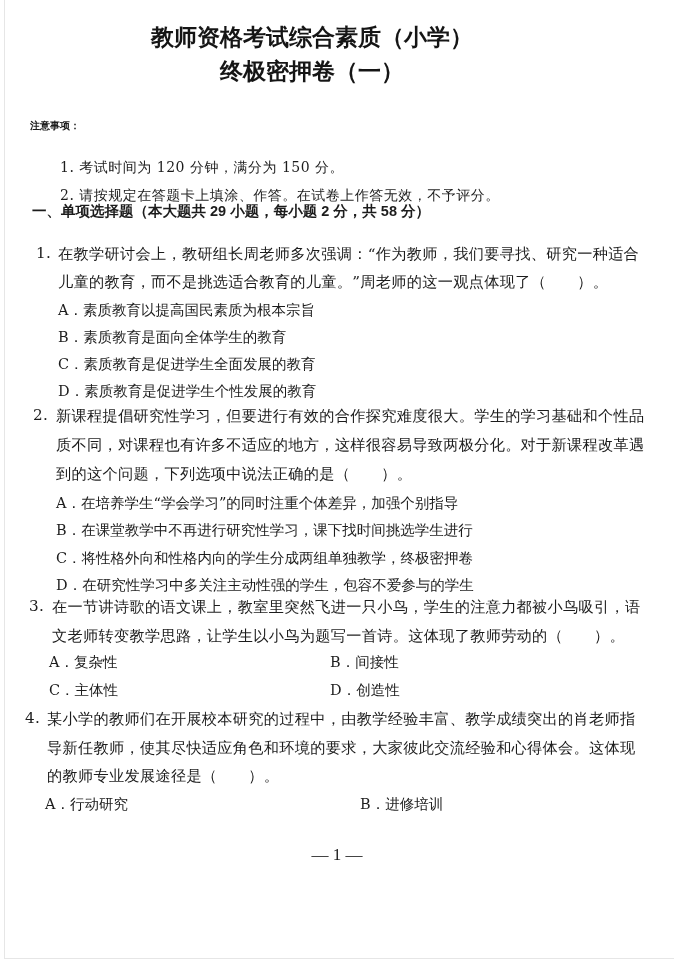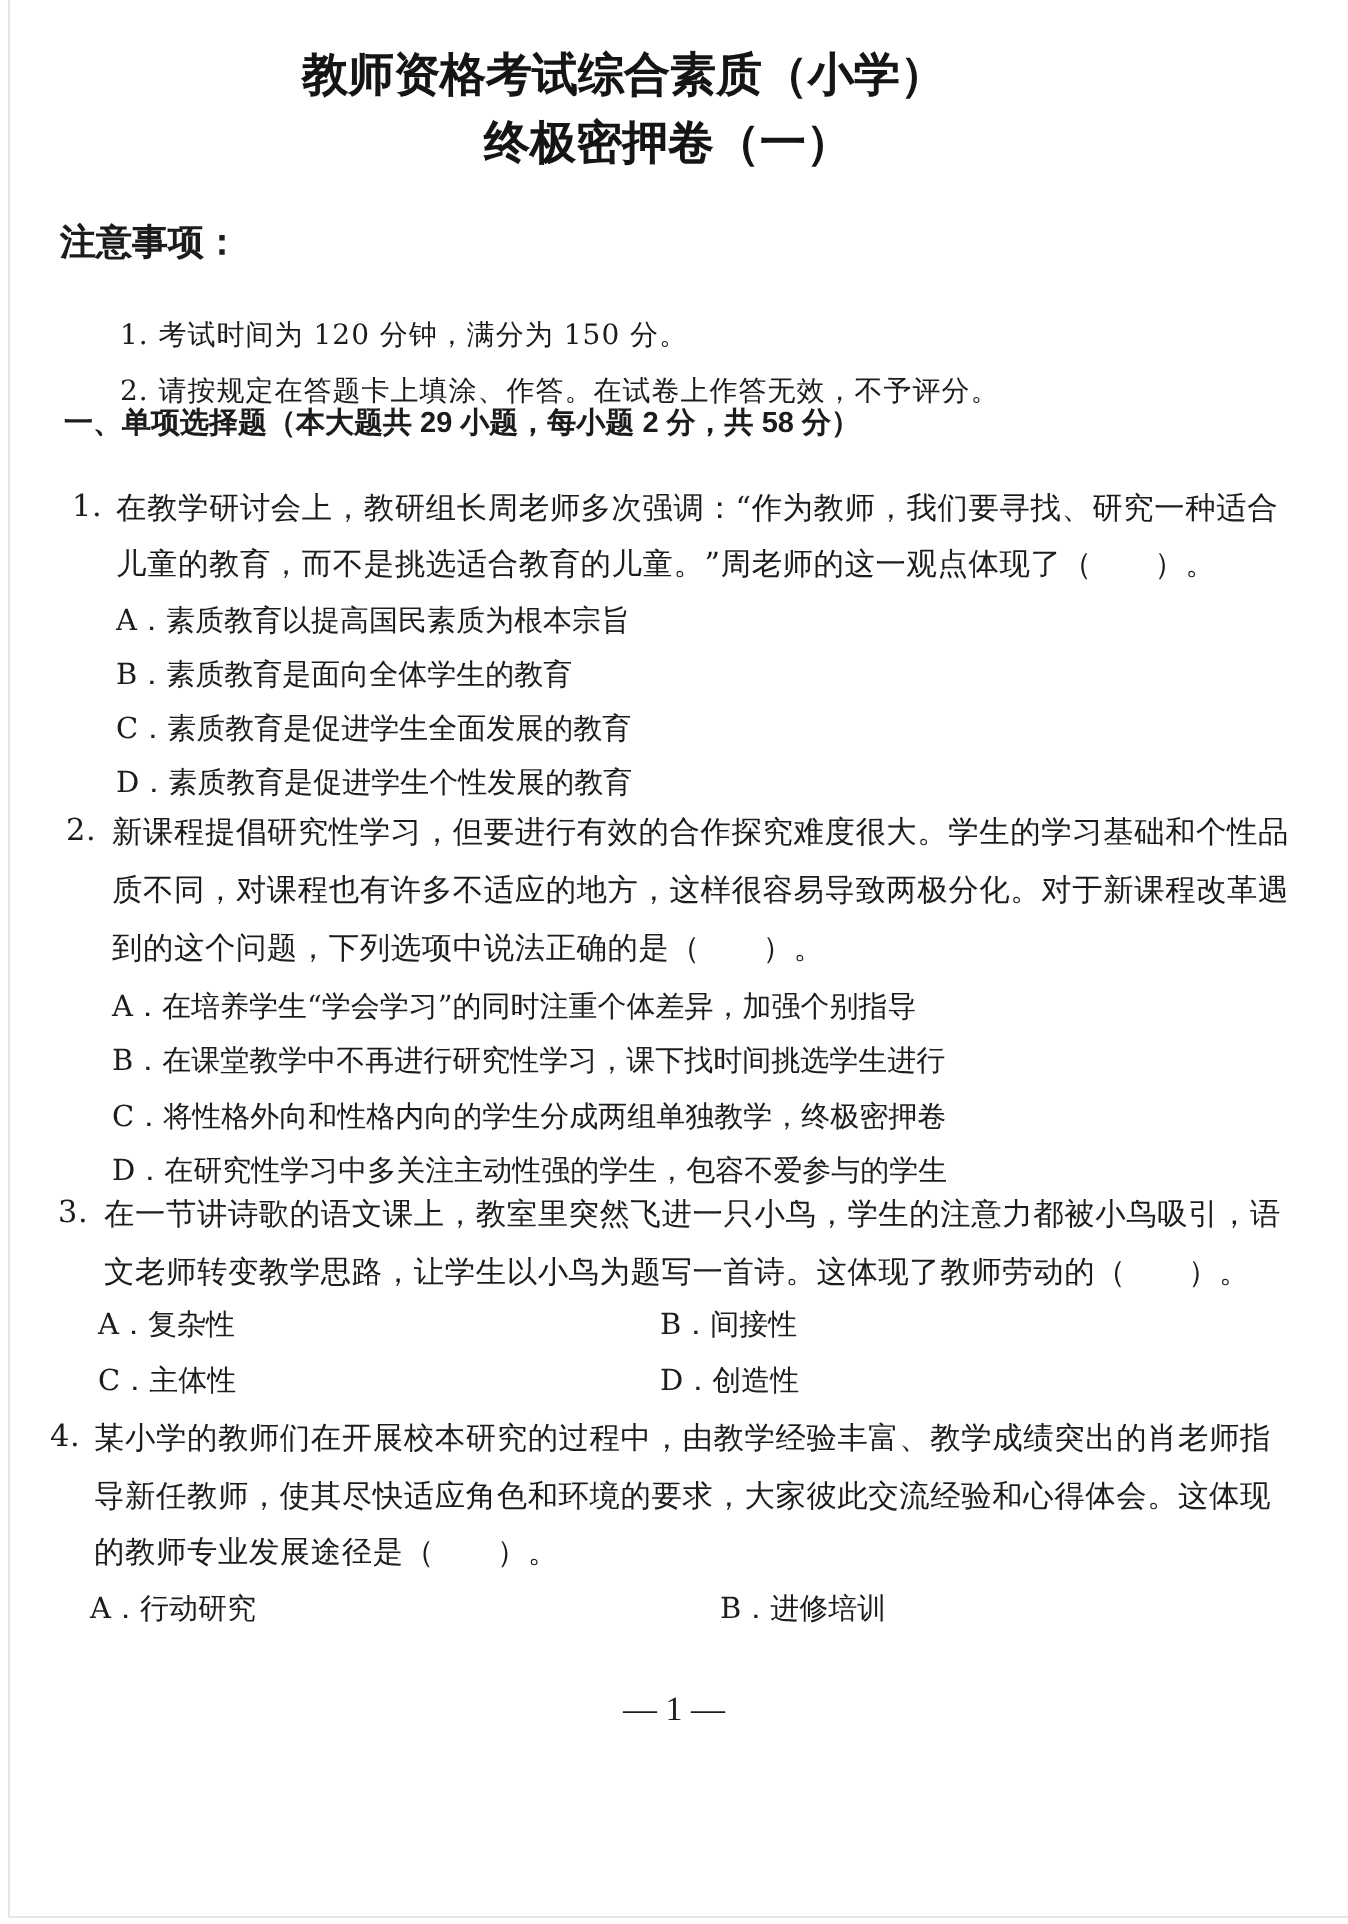--- a/index.html
+++ b/index.html
@@ -16,22 +16,22 @@
   .bleed {
     position: absolute; color: #d4d0d2; font-size: 13px; white-space: nowrap;
     font-family: "DejaVu Sans", sans-serif; letter-spacing: 1px;
   }
   .title {
     position: absolute; left: 0; width: 624px; text-align: center;
     font-family: "DejaVu Sans", sans-serif; font-weight: bold; font-size: 23px;
     color: #151515;
   }
   .notice-head {
-    position: absolute; left: 30px; top: 109px;
-    font-family: Liberation Sans, sans-serif; font-weight: bold; font-size: 18px;
+    position: absolute; left: 30px; top: 119px;
+    font-family: Liberation Sans, sans-serif; font-weight: bold; font-size: 10px;
   }
   .notice-item {
     position: absolute; left: 60px; font-size: 14px; letter-spacing: 0.5px; margin-top: 16px;
   }
   .section-head {
     position: absolute; left: 32px; top: 202px;
     font-family: Liberation Sans, sans-serif; font-weight: bold; font-size: 14.5px;
   }
   .q-line {
     position: absolute; font-size: 15.2px; white-space: nowrap; letter-spacing: 0.3px;
@@ -45,21 +45,21 @@
   }
 </style>
 </head>
 <body>
 
 <div class="page-frame"></div>
 
 <div class="bleed" style="left:40px;top:6px;">　　　　　　　　　　　　　　　　　　　　　　　　　　</div>
 
 <div class="title" style="top:22px;">教师资格考试综合素质（小学）</div>
-<div class="title" style="top:56px;padding-left:22px;">终极密押卷（一）</div>
+<div class="title" style="top:56px;">终极密押卷（一）</div>
 
 <div class="notice-head">注意事项：</div>
 <div class="notice-item" style="top:143px;">1. 考试时间为 120 分钟，满分为 150 分。</div>
 <div class="notice-item" style="top:171px;">2. 请按规定在答题卡上填涂、作答。在试卷上作答无效，不予评分。</div>
 
 <div class="section-head">一、单项选择题（本大题共 29 小题，每小题 2 分，共 58 分）</div>
 
 <div>
   <div class="q-line" style="left:36px;top:244px;">1.</div>
   <div class="q-line" style="left:58px;top:244px;">在教学研讨会上，教研组长周老师多次强调：“作为教师，我们要寻找、研究一种适合</div>

